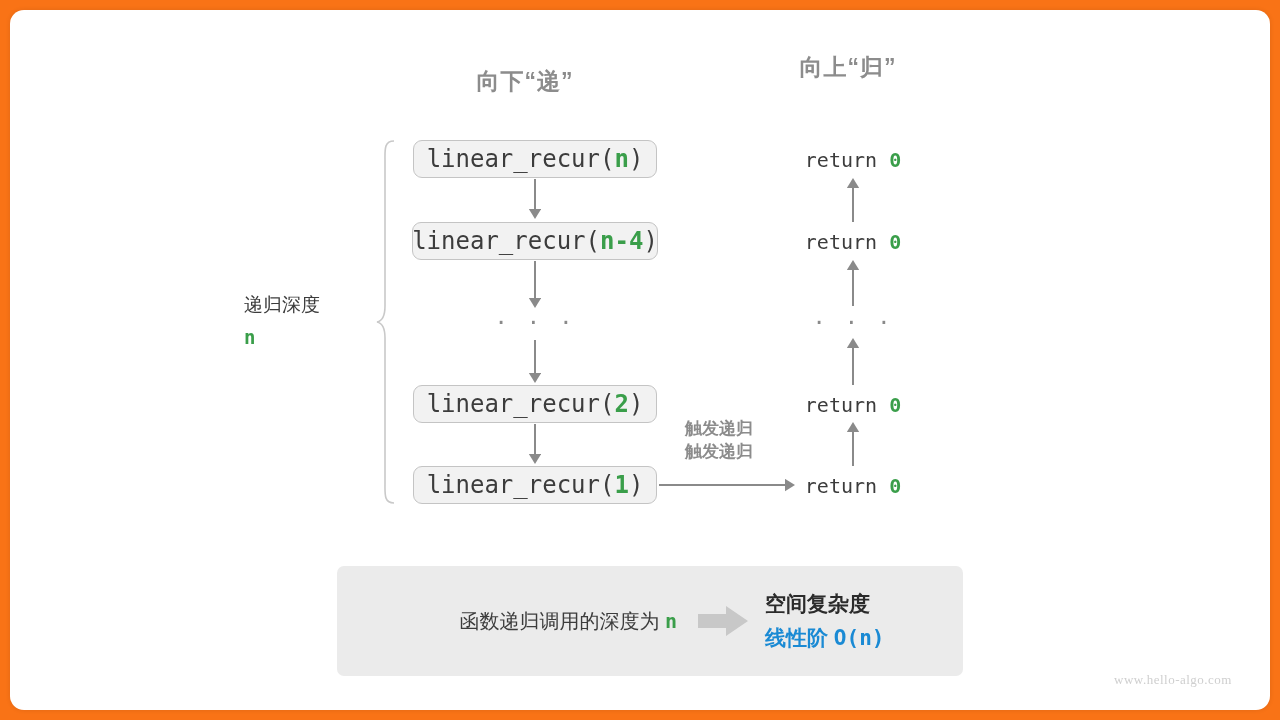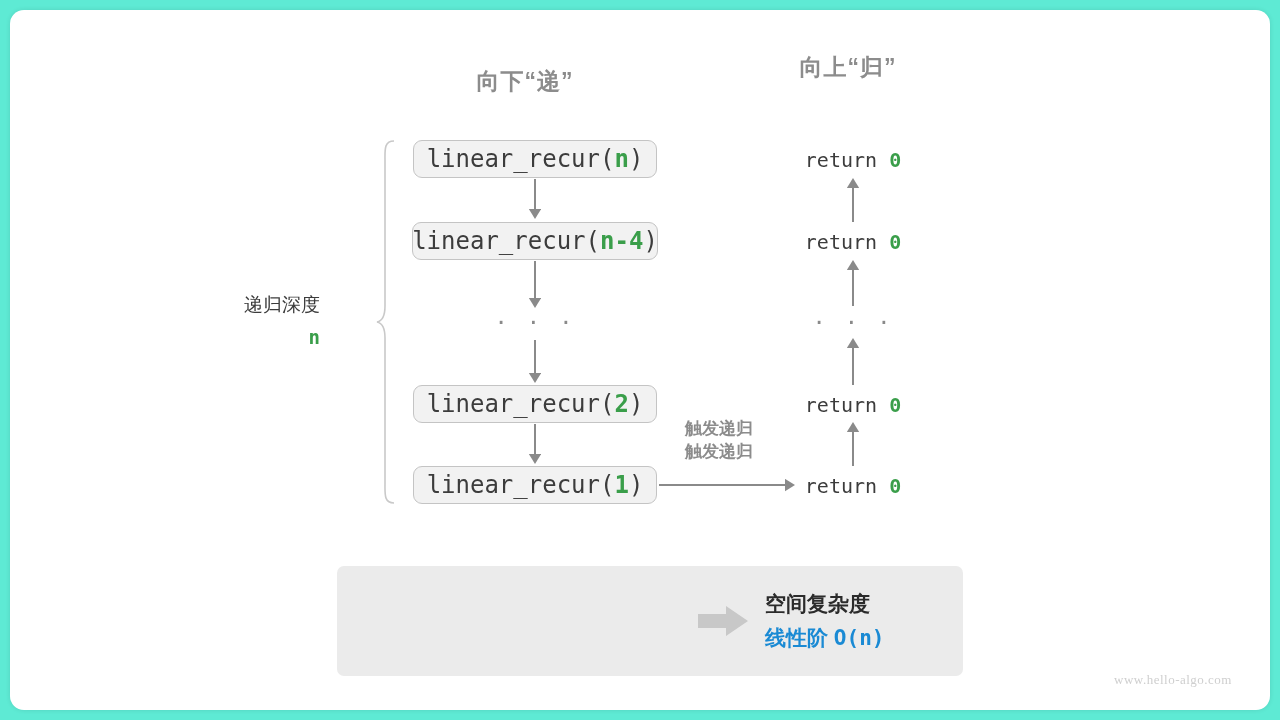--- a/index.html
+++ b/index.html
@@ -4,21 +4,21 @@
 <style>
   html, body {
     margin: 0;
     padding: 0;
     background: #ffffff;
   }
   #canvas {
     position: relative;
     width: 1280px;
     height: 720px;
-    background: #5eead4;
+    background: #f97316;
     font-family: "Liberation Sans", sans-serif;
     overflow: hidden;
   }
   #card {
     position: absolute;
     left: 10px;
     top: 10px;
     width: 1260px;
     height: 700px;
     background: #ffffff;
@@ -83,21 +83,21 @@
   #arrows {
     position: absolute;
     left: 0; top: 0;
     width: 1280px; height: 720px;
     pointer-events: none;
   }
 
   
   .depth-label {
     position: absolute;
-    text-align: right;
+    text-align: left;
     transform: translateX(-50%);
     white-space: nowrap;
   }
   .depth-label .t1 {
     display: block;
     font-family: "Liberation Sans", sans-serif;
     font-size: 19px;
     color: #3c3c3c;
   }
   .depth-label .t2 {
@@ -266,20 +266,23 @@
 
     <div class="dots" style="left:843px; top:300px;">· · ·</div>
 
     <div class="trigger-note" style="left:709px; top:408px;">
       <span>触发递归</span><br>
       <span>触发递归</span>
     </div>
 
     <div id="summary">
       <div class="sum-left">
+        <div>
+          <span>函数递归调用的深度为 </span><span class="hl">n</span>
+        </div>
       </div>
 
       <div class="sum-arrow">
         <svg width="56" height="34" viewBox="0 0 56 34">
           <path d="M2,10 L30,10 L30,2 L52,17 L30,32 L30,24 L2,24 Z" fill="#c8c8c8"></path>
         </svg>
       </div>
 
       <div class="sum-right">
         <span class="r1">空间复杂度</span>

